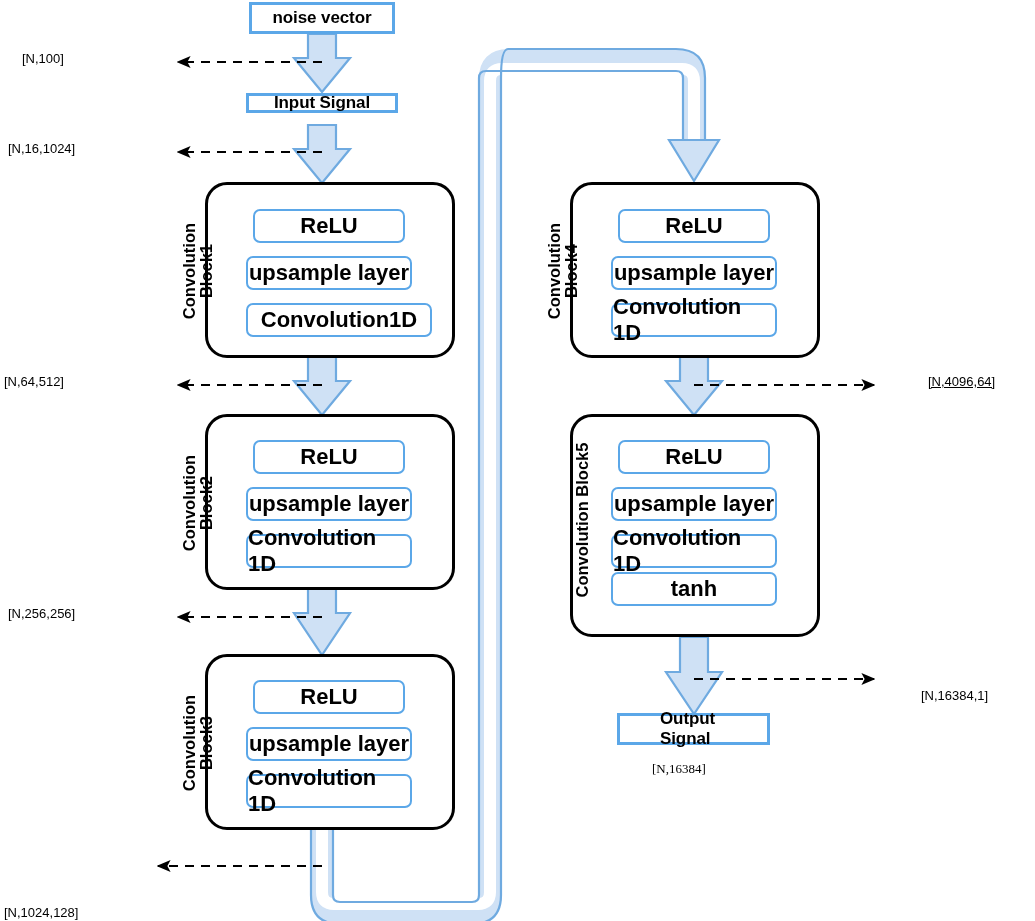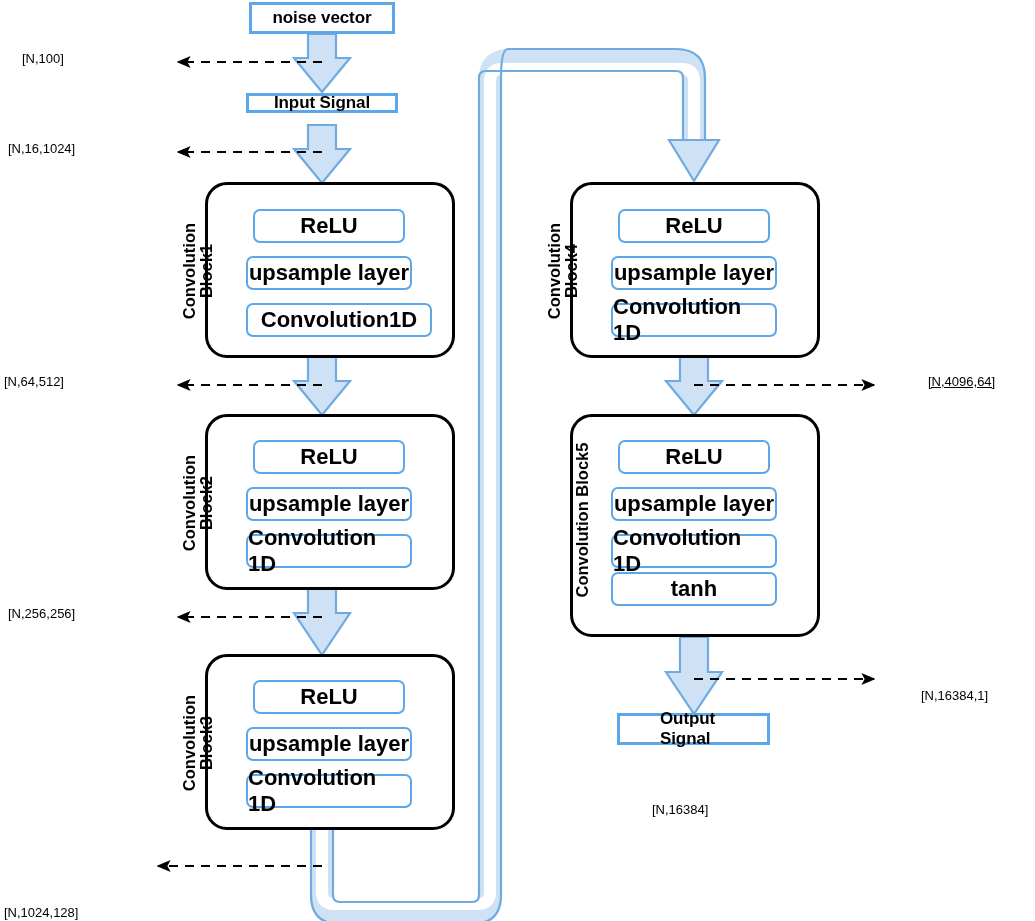--- a/index.html
+++ b/index.html
@@ -220,15 +220,15 @@
   <div class="layer-chip" style="left:611px; top:534px; width:166px; height:34px;">Convolution 1D</div>
   <div class="layer-chip" style="left:611px; top:572px; width:166px; height:34px;">tanh</div>
 
   <div class="shape-label" style="left:22px; top:51px;">[N,100]</div>
   <div class="shape-label" style="left:8px; top:141px;">[N,16,1024]</div>
   <div class="shape-label" style="left:4px; top:374px;text-align:right;">[N,64,512]</div>
   <div class="shape-label" style="left:8px; top:606px;text-align:center;">[N,256,256]</div>
   <div class="shape-label" style="left:4px; top:905px;">[N,1024,128]</div>
   <div class="shape-label" style="left:928px; top:374px;text-decoration:underline;">[N,4096,64]</div>
   <div class="shape-label" style="left:921px; top:668px;margin-top:20px;">[N,16384,1]</div>
-  <div class="shape-label" style="left:652px; top:802px;">[N,16384]</div>
+  <div class="shape-label" style="left:652px; top:761px;font-family:Liberation Serif, serif;">[N,16384]</div>
 
 </div>
 
 </body></html>

